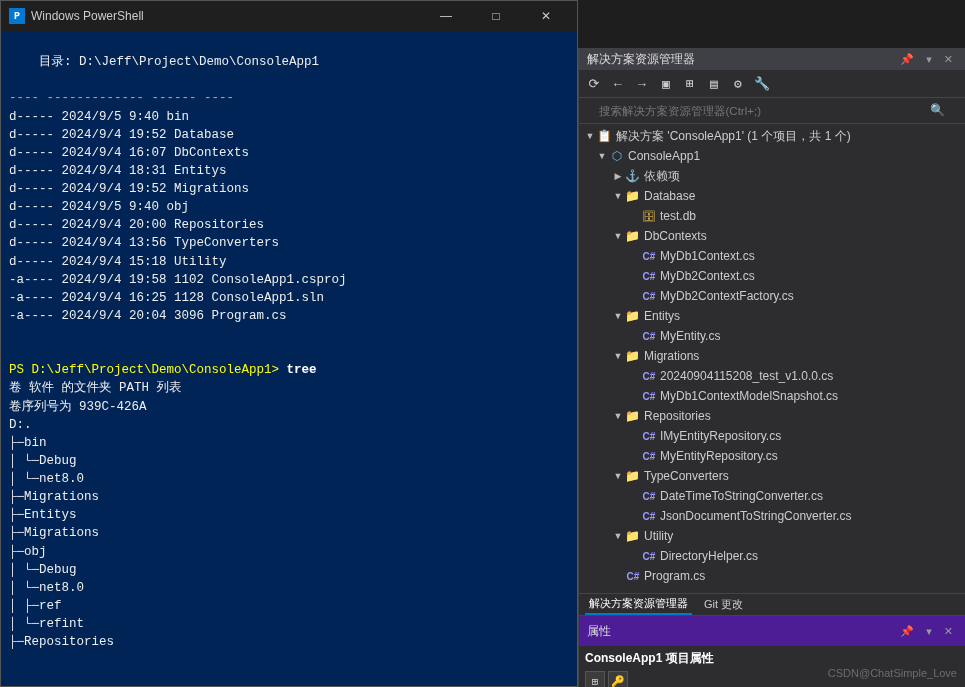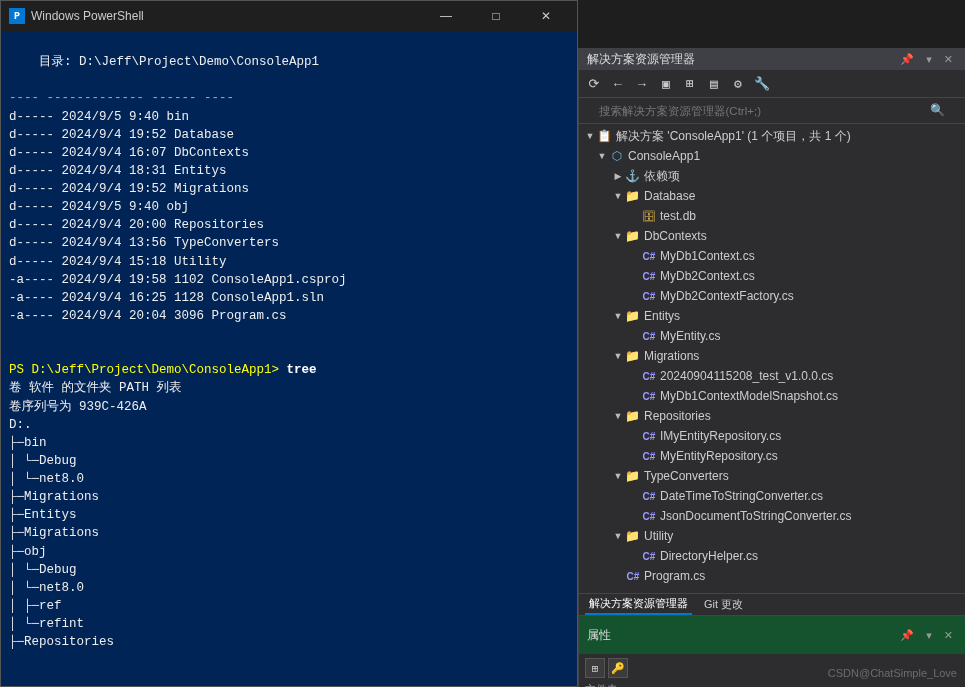--- a/index.html
+++ b/index.html
@@ -238,22 +238,22 @@
     #properties-panel {
       height: 120px;
       background: #2d2d30;
       border-top: 1px solid #444;
       display: flex;
       flex-direction: column;
       flex-shrink: 0;
     }
 
     #props-titlebar {
-      background: #14532d;
-      height: 38px;
+      background: #4c1d95;
+      height: 30px;
       display: flex;
       align-items: center;
       padding: 10px 8px;
       justify-content: space-between;
     }
 
     #props-title {
       color: #ddd;
       font-size: 12px;
       font-family: 'Segoe UI', Arial, sans-serif;
@@ -528,20 +528,23 @@
   <div id="properties-panel">
     <div id="props-titlebar">
       <span id="props-title">属性</span>
       <div class="se-win-controls">
         <span class="se-win-btn">📌</span>
         <span class="se-win-btn">▾</span>
         <span class="se-win-btn">✕</span>
       </div>
     </div>
     <div id="props-content">
+      <div class="props-project">
+        <span>ConsoleApp1</span> <span>项目属性</span>
+      </div>
       <div class="props-toolbar">
         <div class="props-btn">⊞</div>
         <div class="props-btn">🔑</div>
       </div>
       <div class="props-row">
         <span class="props-label">文件夹</span>
         <span></span>
       </div>
     </div>
   </div>

